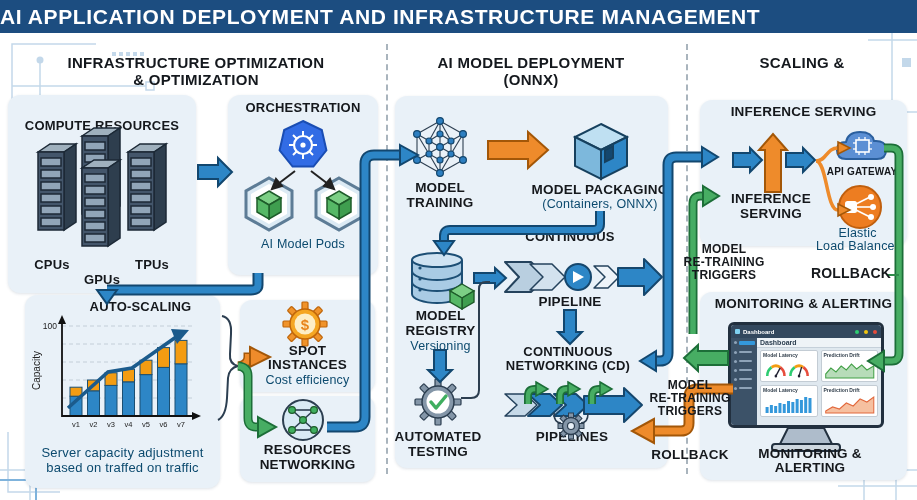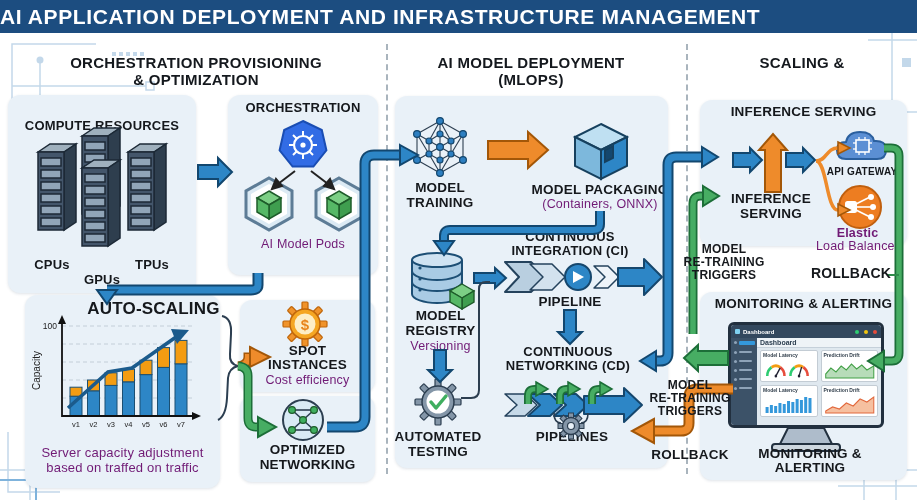--- a/index.html
+++ b/index.html
@@ -1,21 +1,21 @@
 <!DOCTYPE html>
 <html><head>
 <meta charset="utf-8">
 <style>
   html,body{margin:0;padding:0;background:#fff;}
   #stage{position:relative;width:917px;height:500px;background:#ffffff;overflow:hidden;
          font-family:"Liberation Sans",sans-serif;color:#15181c;}
   .abs{position:absolute;}
   .box{position:absolute;background:#e9f1f8;border-radius:12px;box-shadow:0 1px 3px rgba(30,60,90,.14);}
   .lbl{position:absolute;text-align:center;font-weight:800;color:#15181c;line-height:1.1;letter-spacing:.2px;}
-  .sub{font-weight:400;color:#701a75;}
+  .sub{font-weight:400;color:#0c4a6e;}
   .colhead{position:absolute;text-align:center;font-weight:800;font-size:15px;letter-spacing:.3px;color:#14181d;}
   .hdr{position:absolute;left:0;top:0;width:917px;height:33px;background:#1c4d80;display:flex;align-items:center;justify-content:flex-start;}
   .hdr .t{color:#ffffff;font-weight:800;font-size:21px;letter-spacing:.6px;white-space:nowrap;}
   .divider{position:absolute;top:44px;height:430px;border-left:2px dashed #a9b4bd;width:0;}
   svg{display:block;}
   
   .mon{position:absolute;left:728px;top:322px;width:156px;height:106px;border:3px solid #22303f;border-radius:6px;background:#dfe8ef;overflow:hidden;box-sizing:border-box;}
   .mon-tb{height:13px;background:#33485e;display:flex;align-items:center;padding:0 4px;gap:3px;}
   .mon-tb .ic{width:5px;height:5px;background:#7fd1f0;border-radius:1px;}
   .mon-tb .wt{color:#fff;font-size:6px;font-weight:700;flex:1;}
@@ -73,24 +73,24 @@
     <path d="M868,440 L873,455 888,460 873,465 868,480 863,465 848,460 863,455 Z" fill="#e9edf2"></path>
   </svg>
 
   <div class="hdr">
     <div class="t">AI APPLICATION DEPLOYMENT AND INFRASTRUCTURE MANAGEMENT</div>
   </div>
 
   <div class="divider" style="left:386px;"></div>
   <div class="divider" style="left:686px;"></div>
 
-  <div class="colhead" style="left:26px;top:54px;width:340px;">ORCHESTRATION PROVISIONING</div>
+  <div class="colhead" style="left:26px;top:54px;width:340px;">INFRASTRUCTURE OPTIMIZATION</div>
   <div class="colhead" style="left:26px;top:71px;width:340px;">&amp; OPTIMIZATION</div>
   <div class="colhead" style="left:401px;top:54px;width:260px;">AI MODEL DEPLOYMENT</div>
-  <div class="colhead" style="left:401px;top:71px;width:260px;">(MLOPS)</div>
+  <div class="colhead" style="left:401px;top:71px;width:260px;">(ONNX)</div>
   <div class="colhead" style="left:696px;top:54px;width:212px;text-align:center;">SCALING &amp;</div>
   <div class="colhead" style="left:696px;top:71px;width:212px;margin-top:40px;">MANAGEMENT</div>
 
   <div class="box" style="left:8px;top:95px;width:188px;height:198px;"></div>
   <div class="lbl" style="left:8px;top:119px;width:188px;font-size:13px;">COMPUTE RESOURCES</div>
   <svg class="abs" style="left:10px;top:112px;" width="184" height="148" viewBox="0 0 184 148">
     <g stroke="#1c2936" stroke-width="1.5">
       <g transform="translate(28,40)">
         <polygon points="0,0 12,-8 38,-8 26,0" fill="#9fb0bd"></polygon>
           <polygon points="26,0 38,-8 38,70 26,78" fill="#2e3e4e"></polygon>
@@ -172,21 +172,21 @@
     <polygon points="29,8 47,18 47,38 29,48 11,38 11,18" fill="#ffffff"></polygon>
     <g stroke="#1e5c2a" stroke-width="1.5">
       <polygon points="29,15 41,22 29,29 17,22" fill="#7ccf85"></polygon>
       <polygon points="29,29 41,22 41,36 29,43" fill="#3f9e4f"></polygon>
       <polygon points="29,29 17,22 17,36 29,43" fill="#56b866"></polygon>
     </g>
   </svg>
   <div class="lbl sub" style="left:228px;top:238px;width:150px;font-size:12.5px;font-weight:500;">AI Model Pods</div>
 
   <div class="box" style="left:25px;top:295px;width:195px;height:193px;"></div>
-  <div class="lbl" style="left:25px;top:300px;width:231px;font-size:17px;padding-left:13px;">AUTO-SCALING</div>
+  <div class="lbl" style="left:25px;top:300px;width:231px;font-size:13px;">AUTO-SCALING</div>
   <svg class="abs" id="autoscale-svg" style="left:30px;top:312px;" width="175" height="132" viewBox="0 0 175 132">
     <g stroke="#c3ced8" stroke-width="1" stroke-dasharray="4 3">
       <line x1="32" y1="14" x2="164" y2="14"></line>
         <line x1="32" y1="32" x2="164" y2="32"></line>
       <line x1="32" y1="50" x2="164" y2="50"></line>
         <line x1="32" y1="68" x2="164" y2="68"></line>
       <line x1="32" y1="86" x2="164" y2="86"></line>
     </g>
     <g id="autoscale-plot">
         <rect x="40" y="84.2" width="12" height="19.8" fill="#2d86c6" stroke="#1b4f72"></rect>
@@ -254,21 +254,21 @@
         <line x1="33" y1="32" x2="22" y2="22"></line>
     </g>
     <g fill="#3fae5f" stroke="#1e5c2a" stroke-width="1.2">
       <circle cx="11" cy="12" r="3.4"></circle>
         <circle cx="33" cy="12" r="3.4"></circle>
       <circle cx="22" cy="22" r="3.4"></circle>
         <circle cx="11" cy="32" r="3.4"></circle>
         <circle cx="33" cy="32" r="3.4"></circle>
     </g>
   </svg>
-  <div class="lbl" style="left:240px;top:443px;width:135px;font-size:13.5px;">OPTIMIZED</div>
+  <div class="lbl" style="left:240px;top:443px;width:135px;font-size:13.5px;">RESOURCES</div>
   <div class="lbl" style="left:240px;top:458px;width:135px;font-size:13.5px;">NETWORKING</div>
 
   <div class="box" style="left:395px;top:96px;width:273px;height:372px;"></div>
   <svg class="abs" style="left:408px;top:116px;" width="64" height="62" viewBox="0 0 64 62">
     <g stroke="#2c3e50" stroke-width="1.1">
       <line x1="32" y1="31" x2="32" y2="5"></line>
         <line x1="32" y1="31" x2="55" y2="18"></line>
         <line x1="32" y1="31" x2="55" y2="44"></line>
       <line x1="32" y1="31" x2="32" y2="57"></line>
         <line x1="32" y1="31" x2="9" y2="44"></line>
@@ -338,21 +338,20 @@
       <polygon points="54,34 66,41 54,48 42,41" fill="#7ccf85"></polygon>
       <polygon points="54,48 66,41 66,52 54,59" fill="#3f9e4f"></polygon>
       <polygon points="54,48 42,41 42,52 54,59" fill="#56b866"></polygon>
     </g>
   </svg>
   <div class="lbl" style="left:393px;top:309px;width:95px;font-size:13.5px;">MODEL</div>
   <div class="lbl" style="left:393px;top:324px;width:95px;font-size:13.5px;">REGISTRY</div>
   <div class="lbl sub" style="left:393px;top:340px;width:95px;font-size:12.5px;font-weight:400;">Versioning</div>
 
   <div class="lbl" style="left:470px;top:230px;width:200px;font-size:13px;">CONTINUOUS</div>
-  <div class="lbl" style="left:470px;top:244px;width:200px;font-size:13px;">INTEGRATION (CI)</div>
   <div class="lbl" style="left:480px;top:295px;width:180px;font-size:13.5px;">PIPELINE</div>
 
   <div class="lbl" style="left:468px;top:345px;width:200px;font-size:13px;">CONTINUOUS</div>
   <div class="lbl" style="left:468px;top:359px;width:200px;font-size:13px;">NETWORKING (CD)</div>
   <div class="lbl" style="left:482px;top:430px;width:180px;font-size:13.5px;">PIPELINES</div>
 
   <svg class="abs" style="left:414px;top:378px;" width="48" height="48" viewBox="0 0 48 48">
     <g fill="#8496a8" stroke="#2c3e50" stroke-width="1.2">
       <rect x="21" y="1" width="6" height="8" rx="1"></rect>
         <rect x="21" y="39" width="6" height="8" rx="1"></rect>
@@ -394,21 +393,21 @@
     <g stroke="#fff" stroke-width="1.6">
       <line x1="17" y1="21" x2="33" y2="13"></line>
         <line x1="17" y1="23" x2="35" y2="23"></line>
         <line x1="17" y1="25" x2="33" y2="33"></line>
     </g>
     <rect x="8" y="17" width="12" height="12" rx="2.5" fill="#fff"></rect>
     <circle cx="34" cy="13" r="3" fill="#fff"></circle>
       <circle cx="36" cy="23" r="3" fill="#fff"></circle>
       <circle cx="34" cy="33" r="3" fill="#fff"></circle>
   </svg>
-  <div class="lbl sub" style="left:800px;top:227px;width:115px;font-size:12.5px;font-weight:700;">Elastic</div>
+  <div class="lbl sub" style="left:800px;top:227px;width:115px;font-size:12.5px;font-weight:400;">Elastic</div>
   <div class="lbl sub" style="left:800px;top:240px;width:115px;font-size:12.5px;font-weight:400;">Load Balancer</div>
 
   <div class="box" style="left:700px;top:292px;width:207px;height:188px;"></div>
   <div class="lbl" style="left:700px;top:297px;width:207px;font-size:13.5px;">MONITORING &amp; ALERTING</div>
 
   <div class="mon">
     <div class="mon-tb">
       <div class="ic"></div>
       <div class="wt">Dashboard</div>
       <div class="dot" style="background:#2ecc71;"></div>

